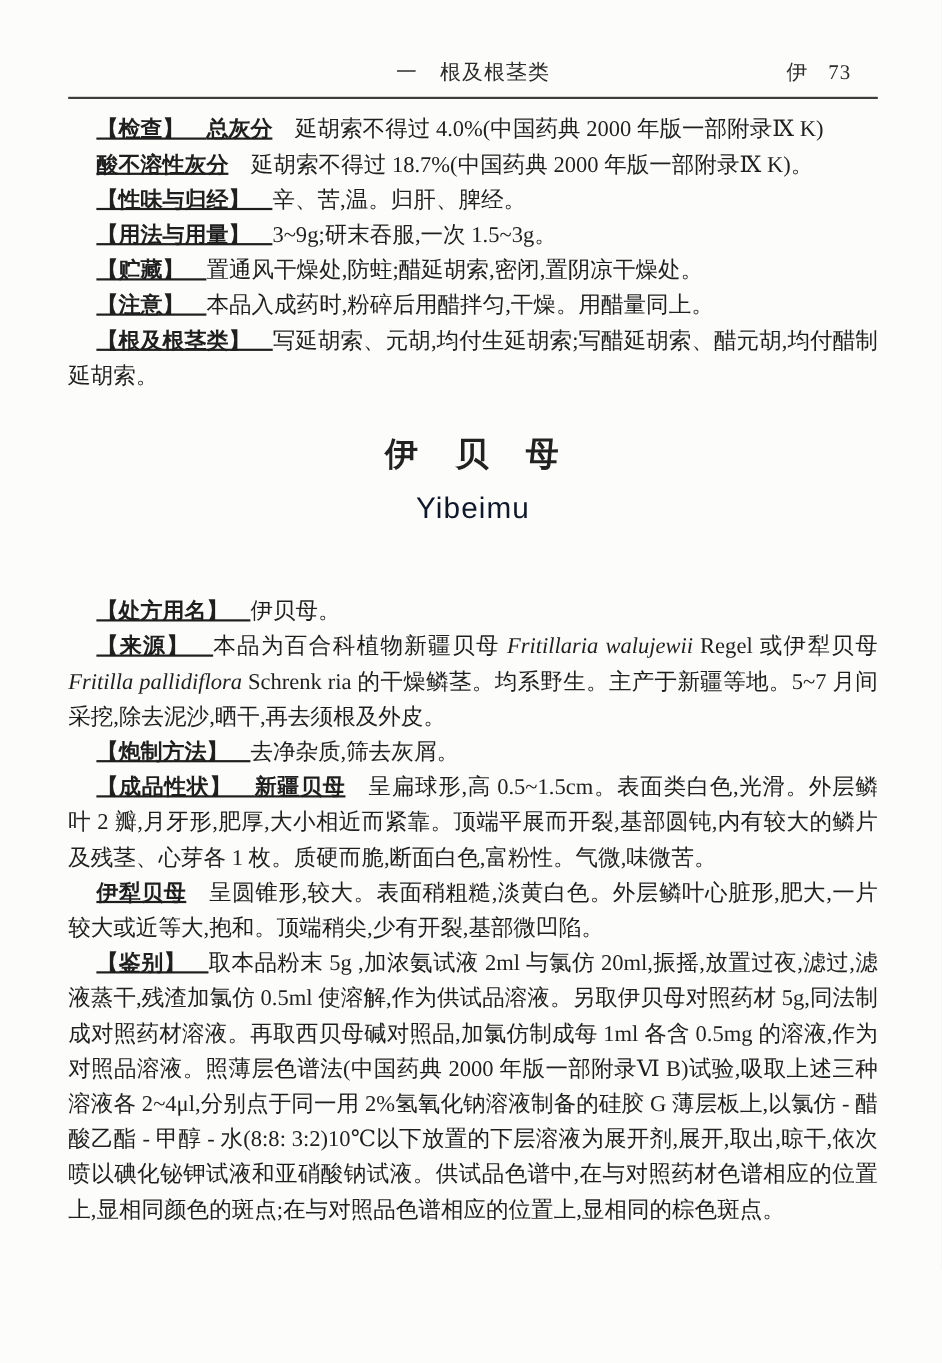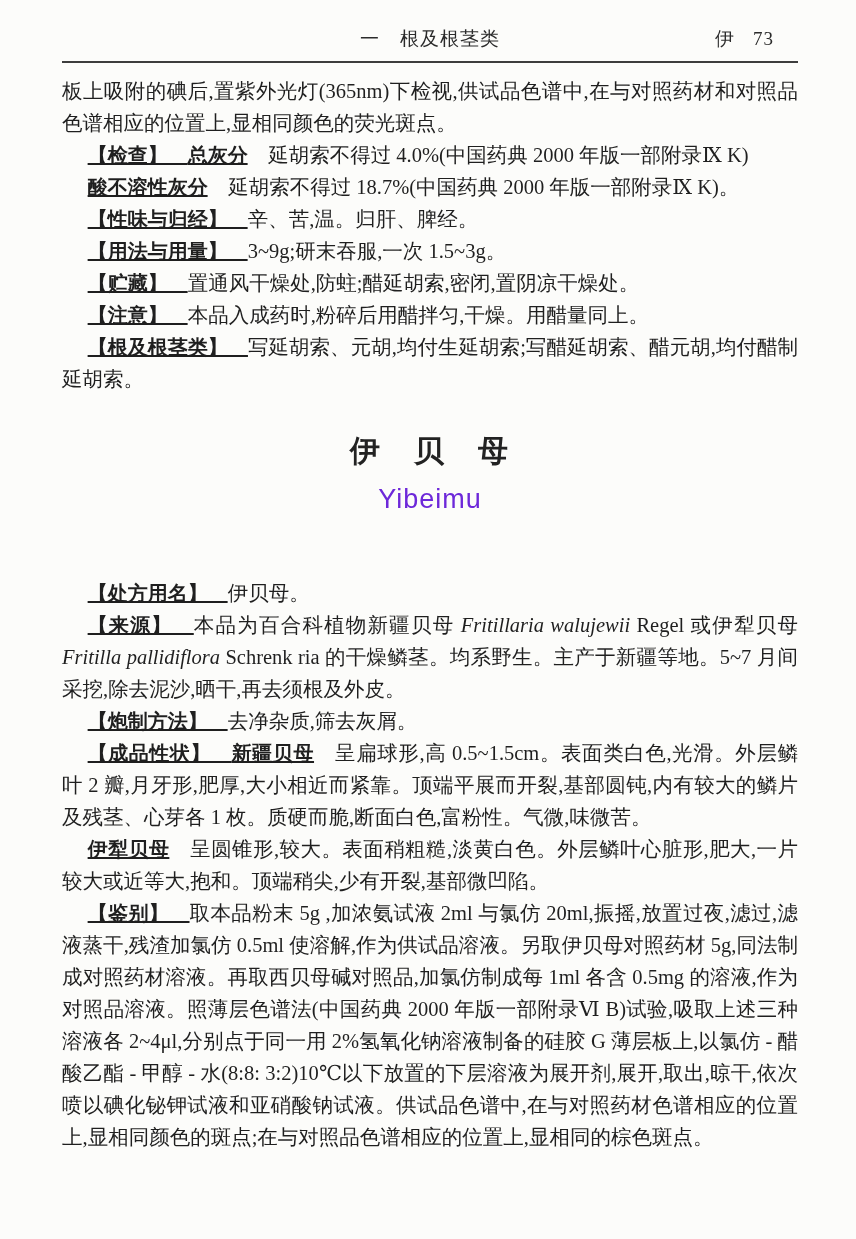--- a/index.html
+++ b/index.html
@@ -6,21 +6,21 @@
   html, body { margin: 0; padding: 0; background: #f4f3f0; }
   .page {
     position: relative;
     width: 856px;
     height: 1239px;
     margin: 0 auto;
     background: #fcfcfa;
     color: #1f1f1f;
     font-family: "Liberation Serif", "DejaVu Serif", serif;
     overflow: hidden;
-    padding: 24px 58px 0 62px;
+    padding: 51px 58px 0 62px;
   }
   .running-header {
     position: relative;
     height: 28px;
     font-size: 19px;
     color: #2b2b2b;
     letter-spacing: 1px;
   }
   .running-header .chapter {
     position: absolute;
@@ -67,41 +67,40 @@
     margin: 40px 0 16px 0;
     color: #222;
   }
   .title-pinyin {
     text-align: center;
     font-family: "Liberation Sans", "DejaVu Sans", sans-serif;
     font-weight: 400;
     font-size: 27px;
     letter-spacing: 1px;
     margin: 0 0 62px 0;
-    color: #6d28d9;
+    color: #0f172a;
   }
 </style>
 </head>
 <body>
 
 <div class="page">
 
   <div class="running-header">
     <span class="chapter">一　根及根茎类</span>
     <span class="pageinfo">
       <span class="idx">伊</span><span>73</span>
     </span>
   </div>
 
   <hr class="header-rule">
 
   <div class="doc-body">
 
     <div>
-        <p class="para"><span>板上吸附的碘后,置紫外光灯(365nm)下检视,供试品色谱中,在与对照药材和对照品色谱相应的位置上,显相同颜色的荧光斑点。</span></p>
         <p class="para indent"><span class="b">【检查】　</span><span class="b">总灰分</span><span>　延胡索不得过 4.0%(中国药典 2000 年版一部附录Ⅸ K)</span></p>
         <p class="para indent"><span class="b">酸不溶性灰分</span><span>　延胡索不得过 18.7%(中国药典 2000 年版一部附录Ⅸ K)。</span></p>
         <p class="para indent"><span class="b">【性味与归经】　</span><span>辛、苦,温。归肝、脾经。</span></p>
         <p class="para indent"><span class="b">【用法与用量】　</span><span>3~9g;研末吞服,一次 1.5~3g。</span></p>
         <p class="para indent"><span class="b">【贮藏】　</span><span>置通风干燥处,防蛀;醋延胡索,密闭,置阴凉干燥处。</span></p>
         <p class="para indent"><span class="b">【注意】　</span><span>本品入成药时,粉碎后用醋拌匀,干燥。用醋量同上。</span></p>
         <p class="para indent"><span class="b">【根及根茎类】　</span><span>写延胡索、元胡,均付生延胡索;写醋延胡索、醋元胡,均付醋制延胡索。</span></p>
       </div>
 
     <div class="title-zh">伊　贝　母</div>

